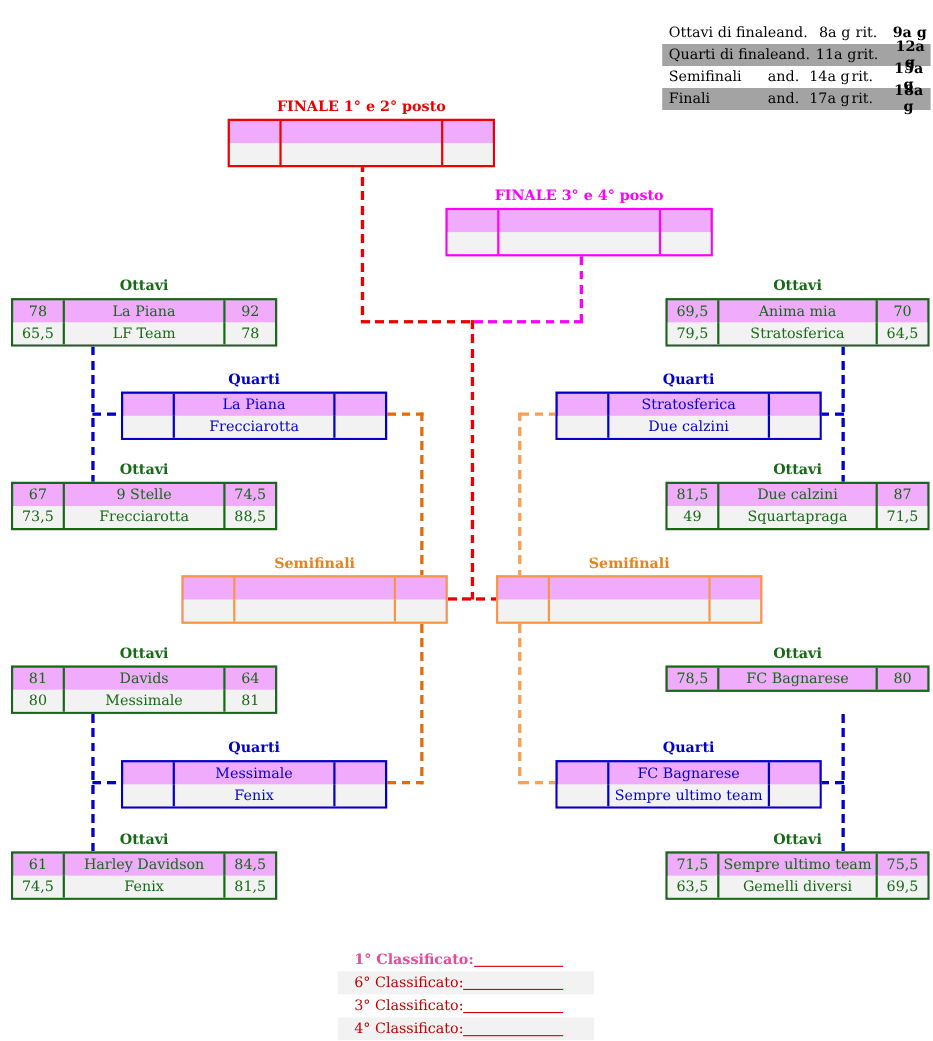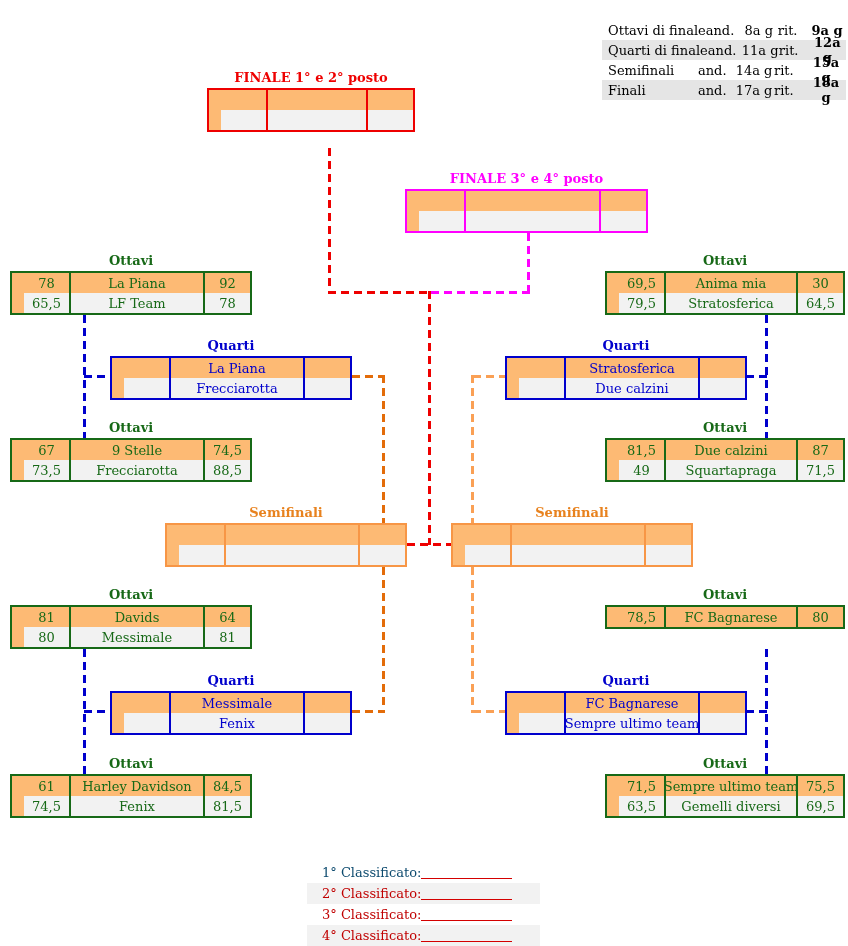--- a/index.html
+++ b/index.html
@@ -2,32 +2,32 @@
 <html><head>
 <meta charset="utf-8">
 <style>
   html,body{margin:0;padding:0;background:#ffffff;}
   #stage{position:relative;width:848px;height:946px;background:#ffffff;
          font-family:"DejaVu Serif","Liberation Serif",serif;font-size:13px;overflow:hidden;}
 
   
   .sched{position:absolute;left:602px;top:20px;width:244px;}
   .srow{display:flex;align-items:center;height:20px;color:#000;}
-  .srow.alt{background:#e5e5e5;}
+  .srow.alt{background:#a3a3a3;}
   .s-phase{flex:1;padding-left:6px;white-space:nowrap;}
   .s-and{width:36px;}
   .s-av{width:40px;text-align:center;}
   .s-rit{width:32px;}
   .s-rv{width:40px;text-align:center;font-weight:bold;}
 
   
   .mbox{position:absolute;}
   .mtitle{height:14px;line-height:14px;margin-bottom:3px;text-align:center;
           font-weight:bold;font-size:13px;color:var(--title);white-space:nowrap;}
-  .frame{border:2px solid var(--c);background:#fdba74;padding-left:12px;}
+  .frame{border:2px solid var(--c);background:#f0abfc;}
   .mrow{display:flex;height:20px;}
   .mrow:nth-child(2){background:#F2F2F2;}
   .cell{display:flex;align-items:center;justify-content:center;color:var(--c);
         white-space:nowrap;overflow:hidden;}
   .side{flex:0 0 45px;}
   .mid{flex:1;}
   .sep-r{border-right:2px solid var(--c);}
 
   .t-red{--c:#EE0000;--title:#EE0000;}
   .t-magenta{--c:#FF00FF;--title:#FF00FF;}
@@ -44,21 +44,21 @@
   .c-magenta{--c:#FF00FF;}
   .c-blue{--c:#0000CC;}
   .c-or-dark{--c:#E36C09;}
   .c-or-light{--c:#FAA055;}
 
   
   .standings{position:absolute;left:307px;top:862px;width:233px;}
   .st-row{display:flex;align-items:center;height:21px;}
   .st-row.alt{background:#F2F2F2;}
   .st-label{padding-left:15px;color:#C00000;white-space:nowrap;}
-  .st-row.first .st-label{color:#0c4a6e;font-weight:normal;}
+  .st-row.first .st-label{color:#ec4899;font-weight:bold;}
   .st-line{margin-left:auto;margin-right:28px;width:92px;height:12px;
            border-bottom:1px solid #D40000;}
 </style>
 </head>
 <body>
 
 <div id="stage">
 
   <div class="sched">
     <div class="srow">
@@ -110,21 +110,21 @@
 
   <div class="conn-h c-or-dark" style="left:352px;top:375px;width:33px;"></div>
   <div class="conn-v c-or-dark" style="left:382px;top:375px;height:148px;"></div>
   <div class="conn-h c-or-dark" style="left:352px;top:710px;width:33px;"></div>
   <div class="conn-v c-or-dark" style="left:382px;top:567px;height:146px;"></div>
   <div class="conn-h c-or-light" style="left:473px;top:375px;width:32px;"></div>
   <div class="conn-v c-or-light" style="left:471px;top:375px;height:148px;"></div>
   <div class="conn-h c-or-light" style="left:473px;top:710px;width:32px;"></div>
   <div class="conn-v c-or-light" style="left:471px;top:567px;height:146px;"></div>
 
-  <div class="mbox t-red" style="left:207px;top:71px;width:208px;">
+  <div class="mbox t-red" style="left:207px;top:91px;width:243px;">
     <div class="mtitle">FINALE 1° e 2° posto</div>
     <div class="frame">
       <div class="mrow">
         <div class="cell side sep-r"></div>
         <div class="cell mid sep-r"></div>
         <div class="cell side"></div>
       </div>
       <div class="mrow">
         <div class="cell side sep-r"></div>
         <div class="cell mid sep-r"></div>
@@ -212,21 +212,21 @@
       </div>
     </div>
   </div>
 
   <div class="mbox t-green" style="left:605px;top:254px;width:240px;">
     <div class="mtitle">Ottavi</div>
     <div class="frame">
       <div class="mrow">
         <div class="cell side sep-r">69,5</div>
         <div class="cell mid sep-r">Anima mia</div>
-        <div class="cell side">30</div>
+        <div class="cell side">70</div>
       </div>
       <div class="mrow">
         <div class="cell side sep-r">79,5</div>
         <div class="cell mid sep-r">Stratosferica</div>
         <div class="cell side">64,5</div>
       </div>
     </div>
   </div>
 
   <div class="mbox t-green" style="left:605px;top:421px;width:240px;">
@@ -367,21 +367,21 @@
       </div>
     </div>
   </div>
 
   <div class="standings">
     <div class="st-row first">
       <span class="st-label">1° Classificato:</span>
       <span class="st-line"></span>
     </div>
     <div class="st-row alt">
-      <span class="st-label">2° Classificato:</span>
+      <span class="st-label">6° Classificato:</span>
       <span class="st-line"></span>
     </div>
     <div class="st-row">
       <span class="st-label">3° Classificato:</span>
       <span class="st-line"></span>
     </div>
     <div class="st-row alt">
       <span class="st-label">4° Classificato:</span>
       <span class="st-line"></span>
     </div>

